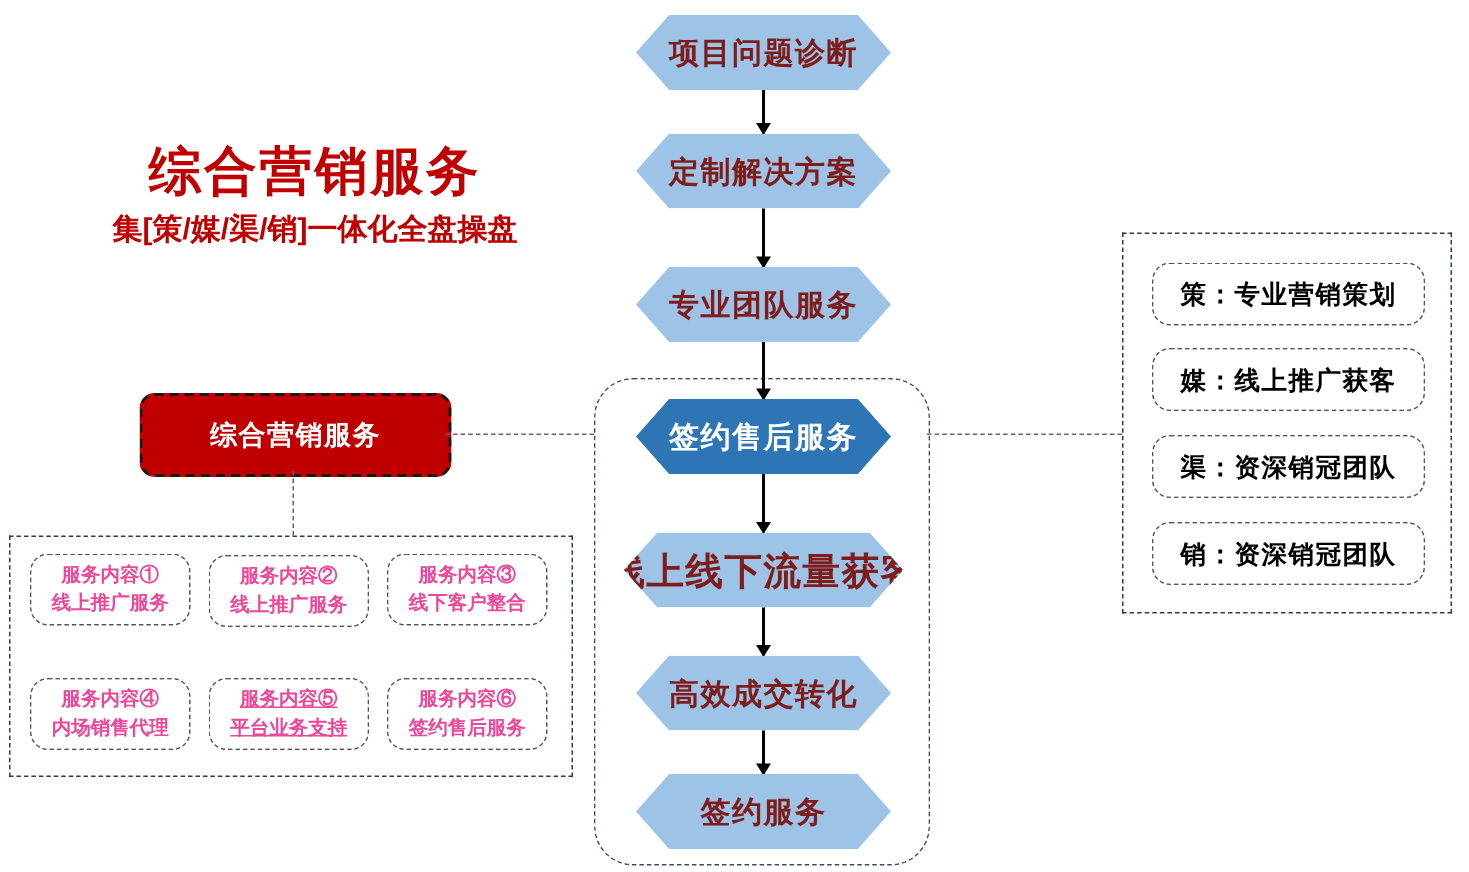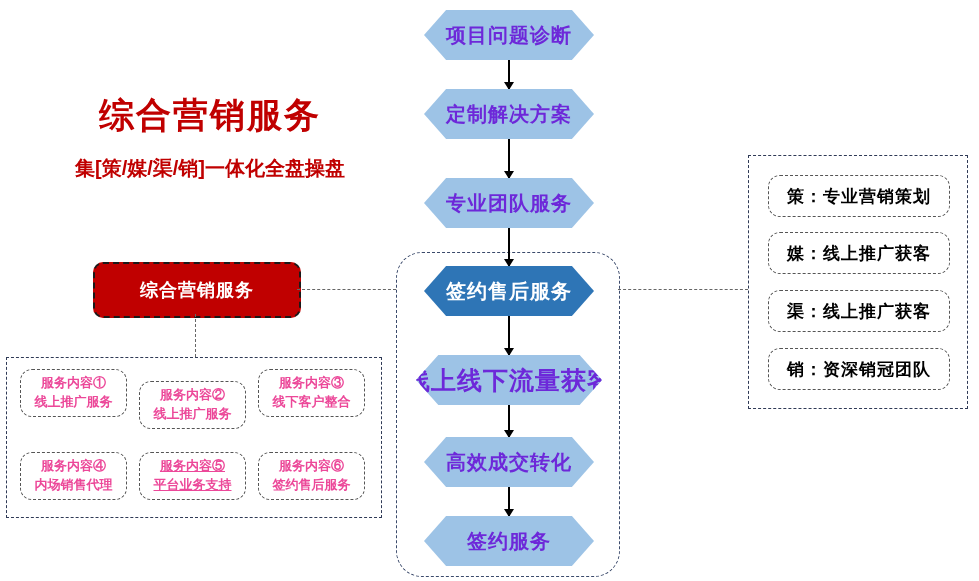--- a/index.html
+++ b/index.html
@@ -6,26 +6,26 @@
   body{width:979px;height:581px;overflow:hidden;
        font-family:"Liberation Sans","DejaVu Sans",sans-serif;}
   #stage{position:relative;width:979px;height:581px;}
 
   
   .headline{position:absolute;left:40px;top:95px;width:340px;text-align:center;}
   .headline .h1{
       font-size:35px;font-weight:bold;color:#C00000;letter-spacing:2px;
       line-height:1.15;white-space:nowrap;}
   .headline .h2{
-      margin-top:20px;font-size:20px;font-weight:bold;color:#C00000;
+      margin-top:4px;font-size:20px;font-weight:bold;color:#C00000;
       letter-spacing:0px;white-space:nowrap;}
 
   
   .hex{position:absolute;display:flex;align-items:center;justify-content:center;
-       width:170px;height:50px;background:#9DC3E6;color:#6d28d9;
+       width:170px;height:50px;background:#9DC3E6;color:#7f1d1d;
        font-size:20px;font-weight:bold;letter-spacing:1px;white-space:nowrap;
        -webkit-clip-path:polygon(13% 0,87% 0,100% 50%,87% 100%,13% 100%,0 50%);
        clip-path:polygon(13% 0,87% 0,100% 50%,87% 100%,13% 100%,0 50%);}
   .hex.wide{width:186px;font-size:25px;
        -webkit-clip-path:polygon(12% 0,88% 0,100% 50%,88% 100%,12% 100%,0 50%);
        clip-path:polygon(12% 0,88% 0,100% 50%,88% 100%,12% 100%,0 50%);}
   .hex.active{background:#2E75B6;color:#fff;}
 
   
   .arrow{position:absolute;width:2px;background:#000;}
@@ -111,21 +111,21 @@
   <div class="vline" style="left:195px;top:314px;height:43px;"></div>
 
   <div class="hline" style="left:618px;top:289px;width:130px;"></div>
 
   <div class="dash-box" style="left:6px;top:357px;width:374px;height:159px;"></div>
 
   <div class="pill serif" style="left:20px;top:369px;width:105px;height:46px;">
     <span>服务内容①</span>
     <span>线上推广服务</span>
   </div>
-  <div class="pill serif" style="left:139px;top:381px;width:105px;height:46px;">
+  <div class="pill serif" style="left:139px;top:370px;width:105px;height:46px;">
     <span>服务内容②</span>
     <span>线上推广服务</span>
   </div>
   <div class="pill serif" style="left:258px;top:369px;width:105px;height:46px;">
     <span>服务内容③</span>
     <span>线下客户整合</span>
   </div>
 
   <div class="pill serif" style="left:20px;top:452px;width:105px;height:46px;">
     <span>服务内容④</span>
@@ -142,19 +142,19 @@
 
   <div class="dash-box" style="left:748px;top:155px;width:218px;height:252px;"></div>
 
   <div class="pill sans" style="left:768px;top:175px;width:180px;height:40px;">
     <span>策：专业营销策划</span>
   </div>
   <div class="pill sans" style="left:768px;top:232px;width:180px;height:40px;">
     <span>媒：线上推广获客</span>
   </div>
   <div class="pill sans" style="left:768px;top:290px;width:180px;height:40px;">
-    <span>渠：线上推广获客</span>
+    <span>渠：资深销冠团队</span>
   </div>
   <div class="pill sans" style="left:768px;top:348px;width:180px;height:40px;">
     <span>销：资深销冠团队</span>
   </div>
 
 </div>
 
 </body></html>

